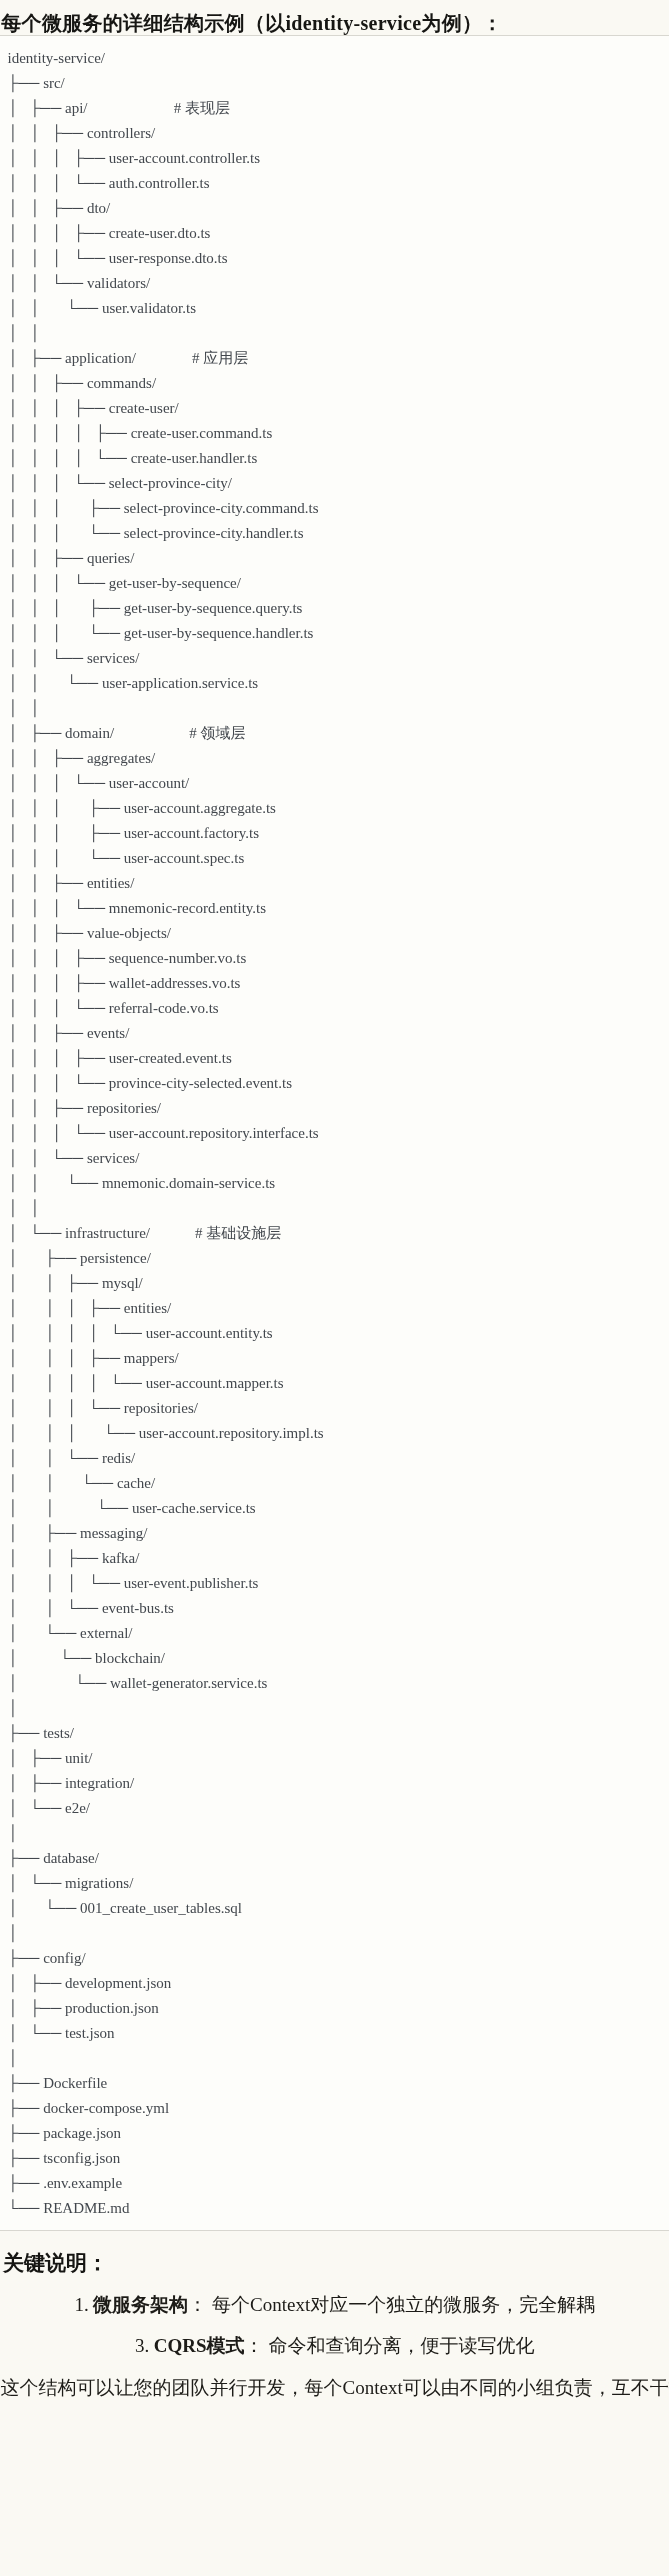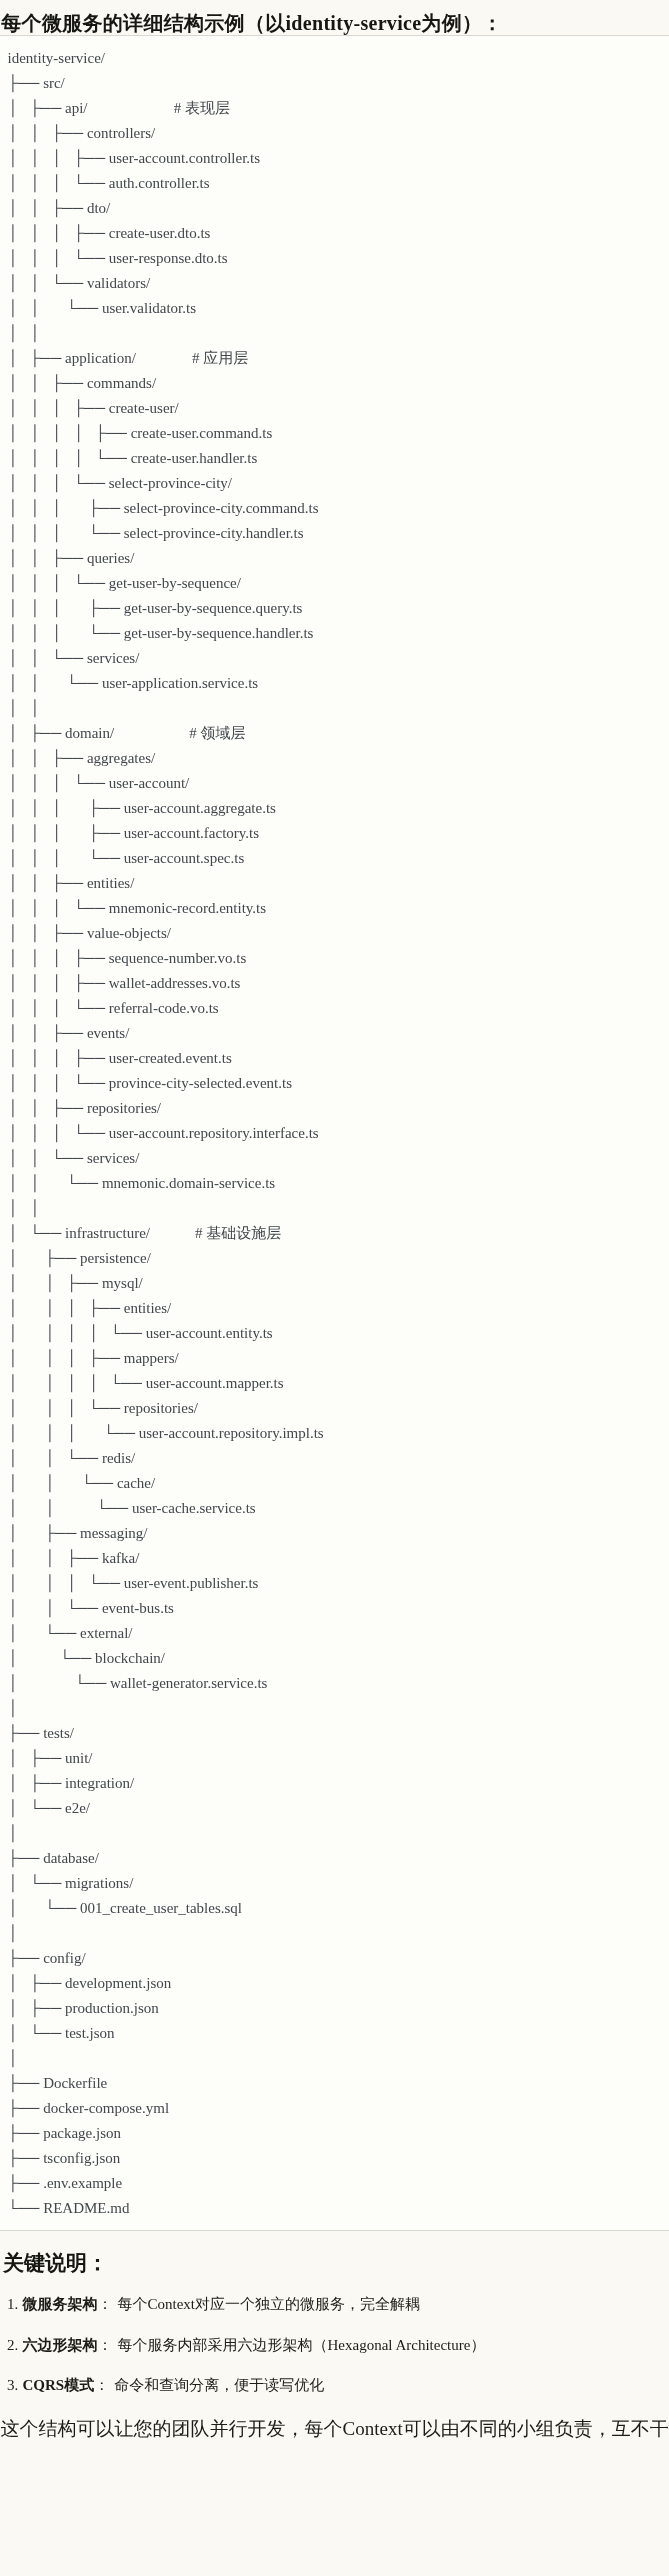--- a/index.html
+++ b/index.html
@@ -51,24 +51,25 @@
     line-height: 25px;
     font-weight: bold;
     color: #161613;
   }
   .notes ol {
     list-style: none;
     margin: 0;
     padding: 0 0 0 6.9px;
   }
   .notes li {
-    font-size: 15px;
+    font-size: 19px;
     line-height: 21px;
     margin-bottom: 19.4px;
     white-space: nowrap;
+    text-align: center;
   }
   .notes li .num { margin-right: 4.4px; }
   .notes li .label { font-weight: bold; }
   .notes li .colon { margin-right: 5px; }
   .notes .footer-para {
     margin: 17.5px 0 0 0;
     padding-left: 0.6px;
     font-size: 19px;
     line-height: 25px;
     white-space: nowrap;
@@ -170,22 +171,19 @@
 ├── .env.example
 └── README.md</pre>
 </div>
 
 <div class="notes">
   <h2>关键说明：</h2>
   <ol>
     <li>
       <span class="num">1.</span><span class="label">微服务架构</span><span class="colon">：</span><span class="desc">每个Context对应一个独立的微服务，完全解耦</span>
     </li>
-  <li>
-      <span class="num">2.</span><span class="label">六边形架构</span><span class="colon">：</span><span class="desc">每个服务内部采用六边形架构（Hexagonal Architecture）</span>
-    </li>
       <li>
       <span class="num">3.</span><span class="label">CQRS模式</span><span class="colon">：</span><span class="desc">命令和查询分离，便于读写优化</span>
     </li>
     </ol>
   <p class="footer-para">这个结构可以让您的团队并行开发，每个Context可以由不同的小组负责，互不干扰。</p>
 </div>
 
 
 </body></html>

